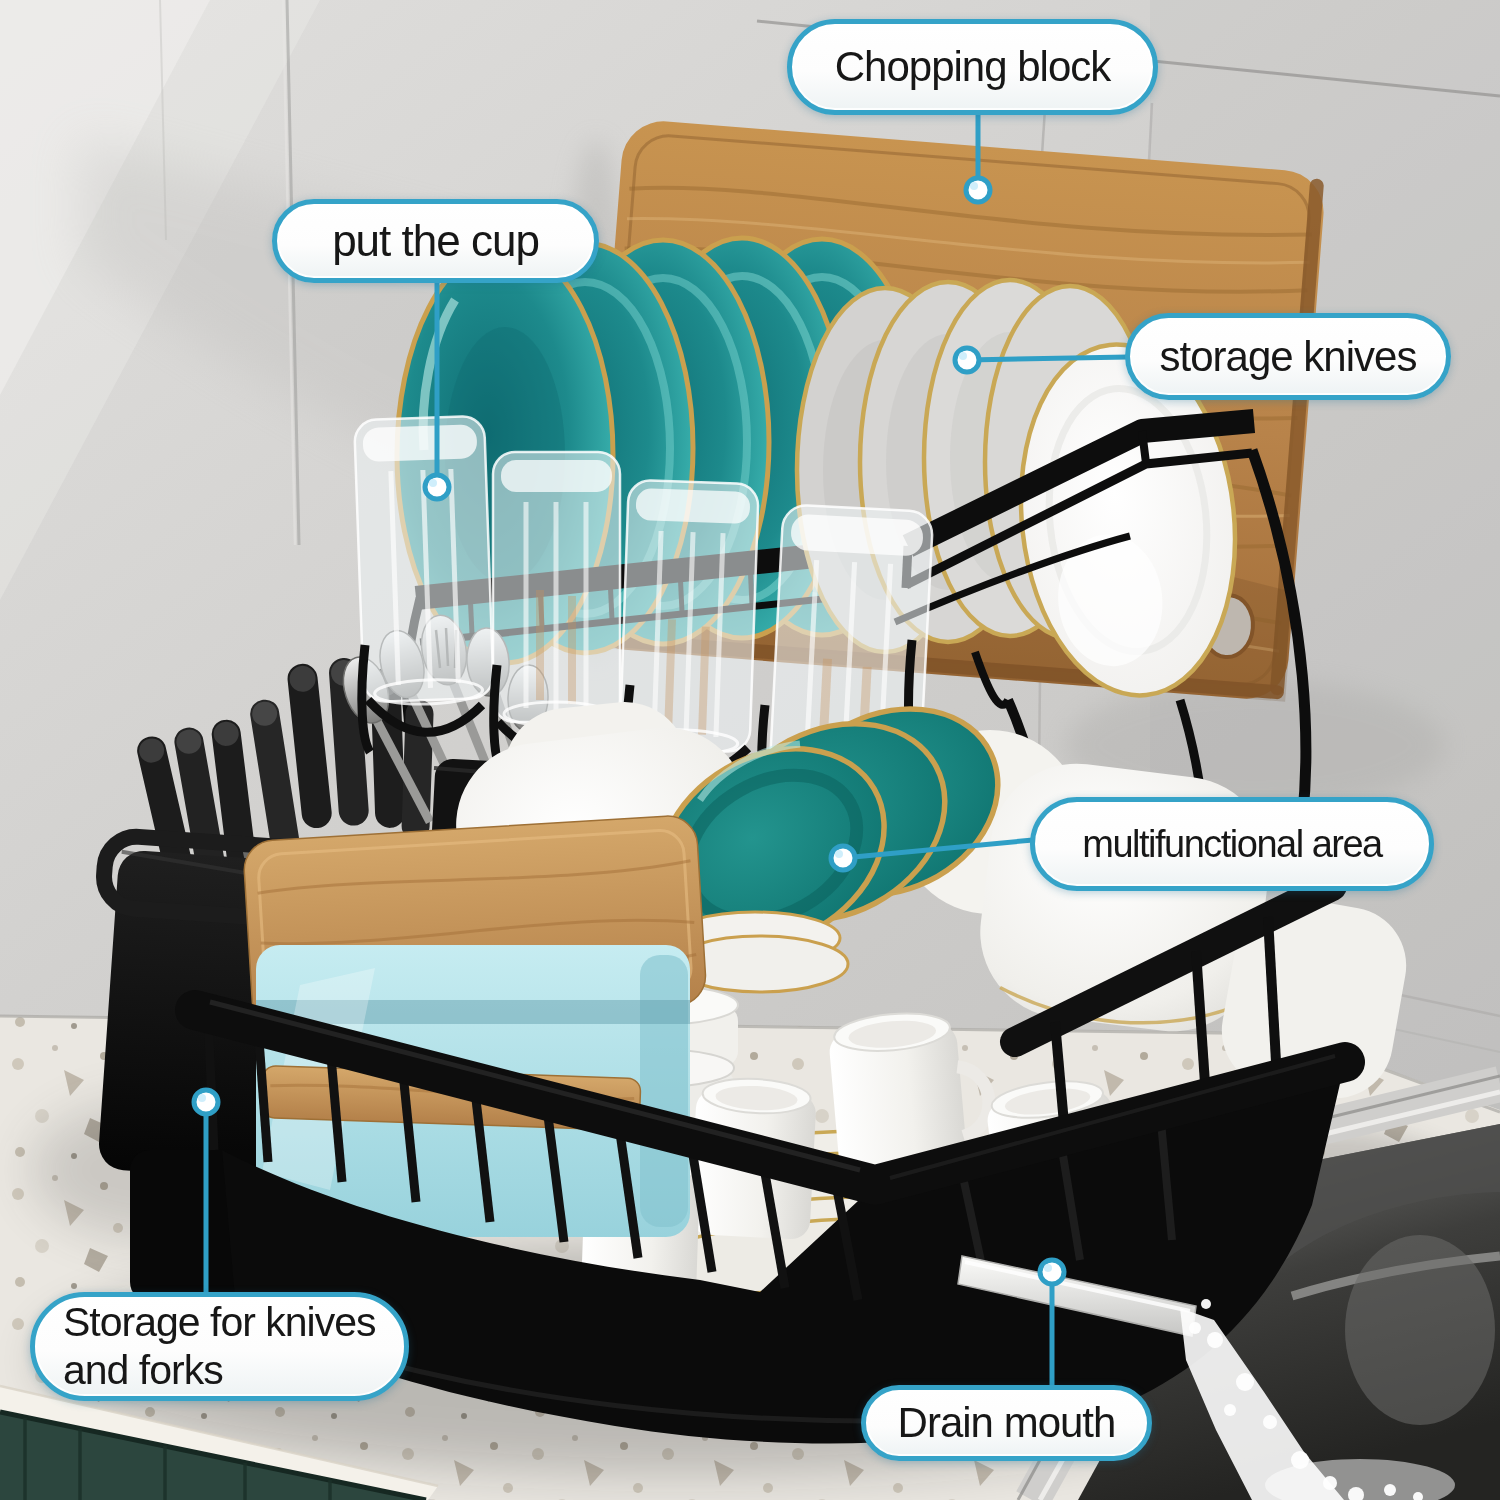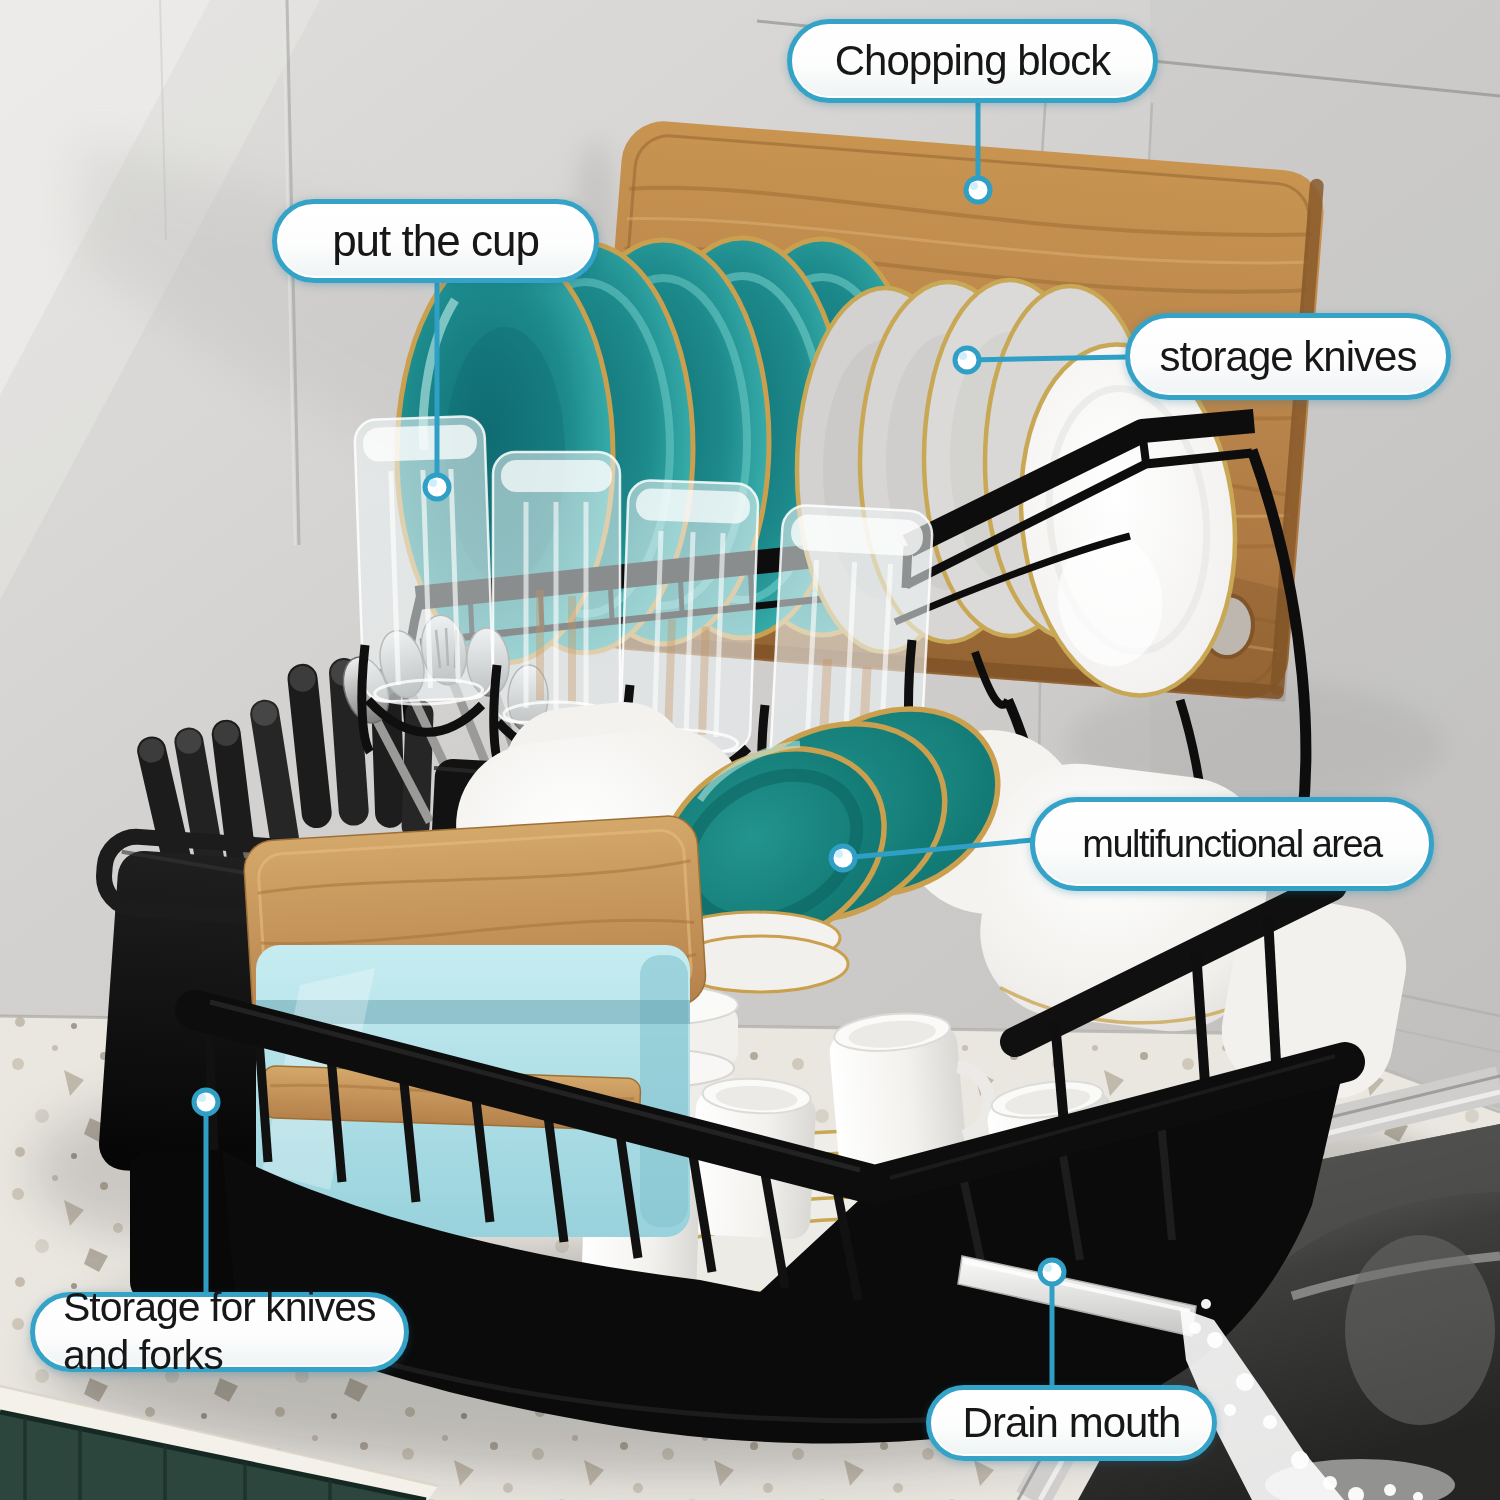--- a/index.html
+++ b/index.html
@@ -582,24 +582,24 @@
           <circle cx="206" cy="1102" r="12" fill="#ffffff" stroke="var(--leader-line,#2f9fc6)" stroke-width="5"></circle>
           <circle cx="202" cy="1098" r="4" fill="#cfeefb"></circle>
         </g>
     <g>
           <circle cx="1052" cy="1272" r="12" fill="#ffffff" stroke="var(--leader-line,#2f9fc6)" stroke-width="5"></circle>
           <circle cx="1048" cy="1268" r="4" fill="#cfeefb"></circle>
         </g>
   </g>
 </svg>
 
-  <div class="callout" style="left:787px;top:19px;width:371px;height:84px;font-size:42px;">Chopping block</div>
+  <div class="callout" style="left:787px;top:19px;width:371px;height:96px;font-size:42px;">Chopping block</div>
 
   <div class="callout" style="left:272px;top:199px;width:327px;height:84px;font-size:44px;">put the cup</div>
 
   <div class="callout" style="left:1125px;top:313px;width:326px;height:87px;font-size:42px;">storage knives</div>
 
   <div class="callout" style="left:1030px;top:797px;width:404px;height:94px;font-size:38px;letter-spacing:-1.5px;">multifunctional area</div>
 
-  <div class="callout two-line" style="left:30px;top:1292px;width:379px;height:80px;font-size:41px;border-radius:56px;">Storage for knives and forks</div>
-
-  <div class="callout" style="left:926px;top:1385px;width:291px;height:76px;font-size:42px;">Drain mouth</div>
+  <div class="callout two-line" style="left:30px;top:1292px;width:379px;height:109px;font-size:41px;border-radius:56px;">Storage for knives and forks</div>
+
+  <div class="callout" style="left:861px;top:1385px;width:291px;height:76px;font-size:42px;">Drain mouth</div>
 </div>
 
 </body></html>

